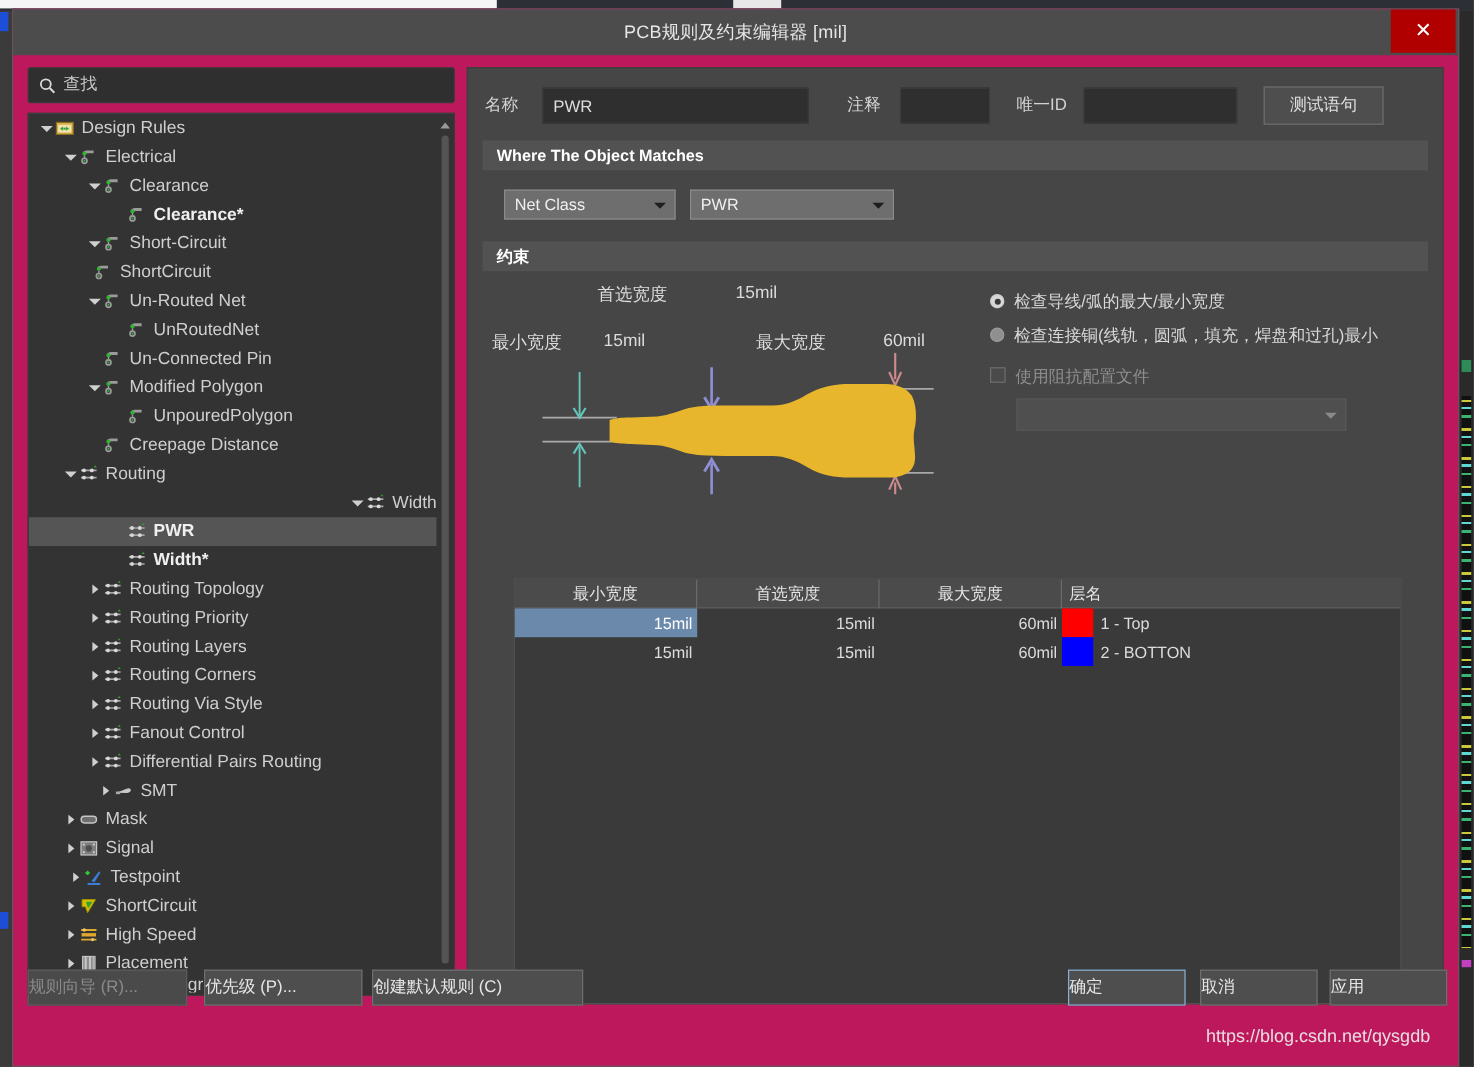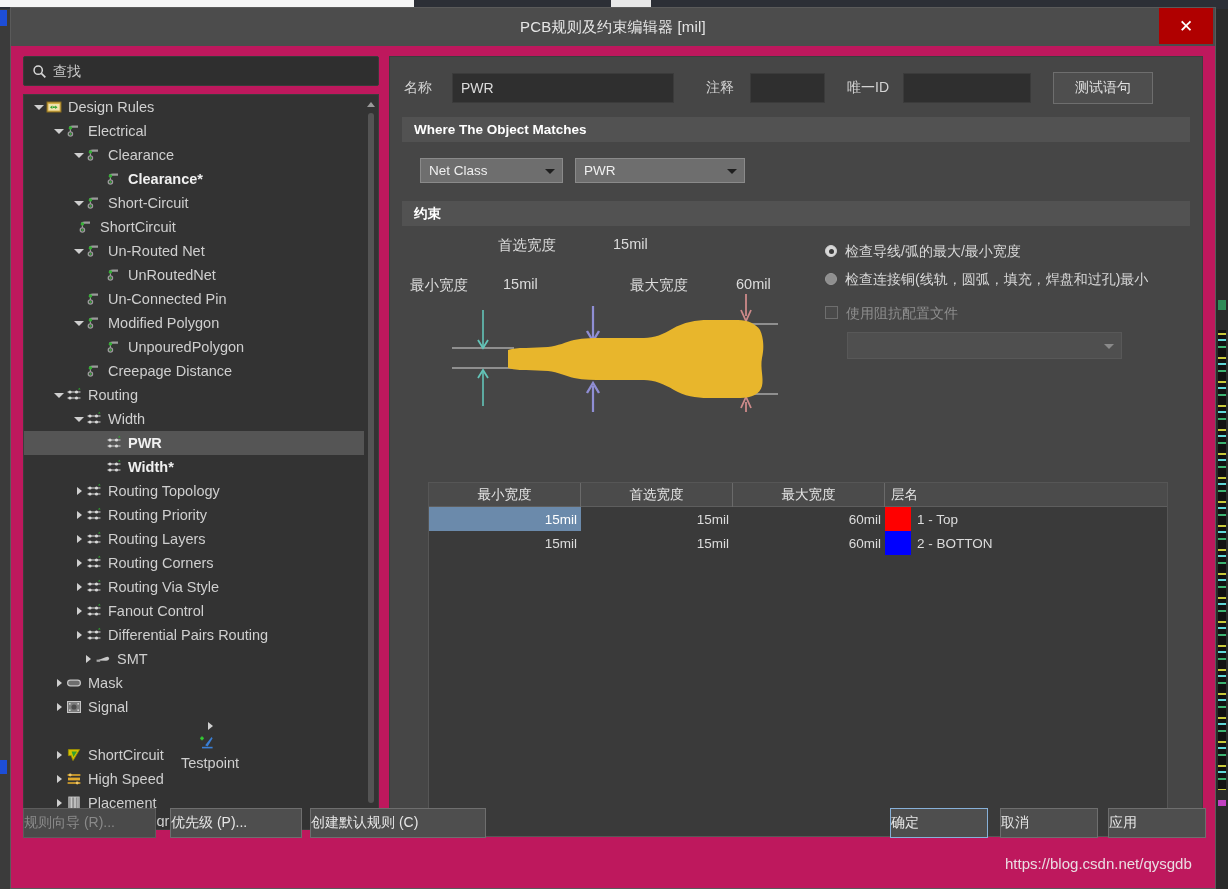--- a/index.html
+++ b/index.html
@@ -78,21 +78,21 @@
     position: absolute; left: 12px; top: 10px; width: 356px; height: 774px;
   }
   .search-box {
     position: relative; width: 100%; height: 30px;
     background: #2f2f2f; border: 1px solid #3a3a3a; border-radius: 2px;
     display: flex; align-items: center; padding: 0 8px;
   }
   .search-icon { width: 15px; height: 15px; margin-right: 6px; flex: 0 0 auto; }
   .search-box input {
     flex: 1; background: transparent; border: none; outline: none;
-    color: #c9c9c9; font-size: 14px; font-family: Liberation Sans, sans-serif;
+    color: #c9c9c9; font-size: 14px; font-family: Liberation Mono, monospace;
   }
   .search-box input::placeholder { color: #c9c9c9; }
 
   .tree-panel {
     position: absolute; left: 0; top: 38px; width: 356px; height: 736px;
     background: #333333; border: 1px solid #3c3c3c;
     overflow: hidden;
   }
   .tree-scroll { position: absolute; left: 0; top: 0; right: 14px; bottom: 0; overflow: hidden; }
   .tree-row {
@@ -450,21 +450,21 @@
                     <line x1="1.5" y1="11" x2="14.5" y2="11" stroke="#a6a6a6" stroke-width="1.4"></line>
                     <circle cx="4" cy="5" r="1.6" fill="#d9d9d9"></circle>
                     <circle cx="10.5" cy="5" r="1.6" fill="#d9d9d9"></circle>
                     <circle cx="4" cy="11" r="1.6" fill="#d9d9d9"></circle>
                     <circle cx="10.5" cy="11" r="1.6" fill="#d9d9d9"></circle>
                     <path d="M12 2.6 L14.6 2.6 L13.3 0.8 Z" fill="#2fa02f"></path>
                   </svg>
                 </span>
                 <span class="tl">Routing</span>
               </div>
-              <div class="tree-row" style="padding-left: 48px;">
+              <div class="tree-row" style="padding-left: 48px; justify-content: flex-end;">
                 <span class="tw">
                   <span class="arrow-down"></span>
                 </span>
                 <span class="ticon">
                   <svg width="16" height="16" viewBox="0 0 16 16">
                     <line x1="1.5" y1="5" x2="14.5" y2="5" stroke="#a6a6a6" stroke-width="1.4"></line>
                     <line x1="1.5" y1="11" x2="14.5" y2="11" stroke="#a6a6a6" stroke-width="1.4"></line>
                     <circle cx="4" cy="5" r="1.6" fill="#d9d9d9"></circle>
                     <circle cx="10.5" cy="5" r="1.6" fill="#d9d9d9"></circle>
                     <circle cx="4" cy="11" r="1.6" fill="#d9d9d9"></circle>
@@ -655,21 +655,21 @@
                     <rect x="1.5" y="2.5" width="13" height="11" fill="#7d7d7d" stroke="#c6c6c6" stroke-width="1"></rect>
                     <circle cx="8" cy="8" r="2.6" fill="#4d4d4d"></circle>
                     <rect x="3" y="4" width="1.6" height="1.6" fill="#d0d0d0"></rect>
                     <rect x="11.4" y="4" width="1.6" height="1.6" fill="#d0d0d0"></rect>
                     <rect x="3" y="10.4" width="1.6" height="1.6" fill="#d0d0d0"></rect>
                     <rect x="11.4" y="10.4" width="1.6" height="1.6" fill="#d0d0d0"></rect>
                   </svg>
                 </span>
                 <span class="tl">Signal</span>
               </div>
-              <div class="tree-row" style="padding-left: 32px; flex-direction: column;">
+              <div class="tree-row" style="padding-left: 32px;">
                 <span class="tw">
                   <span class="arrow-right"></span>
                 </span>
                 <span class="ticon">
                   <svg width="16" height="16" viewBox="0 0 16 16">
                     <path d="M3 2.6 L3 6.2 M1.2 4.4 L4.8 4.4" stroke="#33cc33" stroke-width="1.6"></path>
                     <path d="M12.6 3 L6.2 11.2 L8.6 12.4 L13.6 4.2 Z" fill="#3a7fd5"></path>
                     <line x1="3" y1="13.6" x2="13.6" y2="13.6" stroke="#3a7fd5" stroke-width="1.6"></line>
                   </svg>
                 </span>

